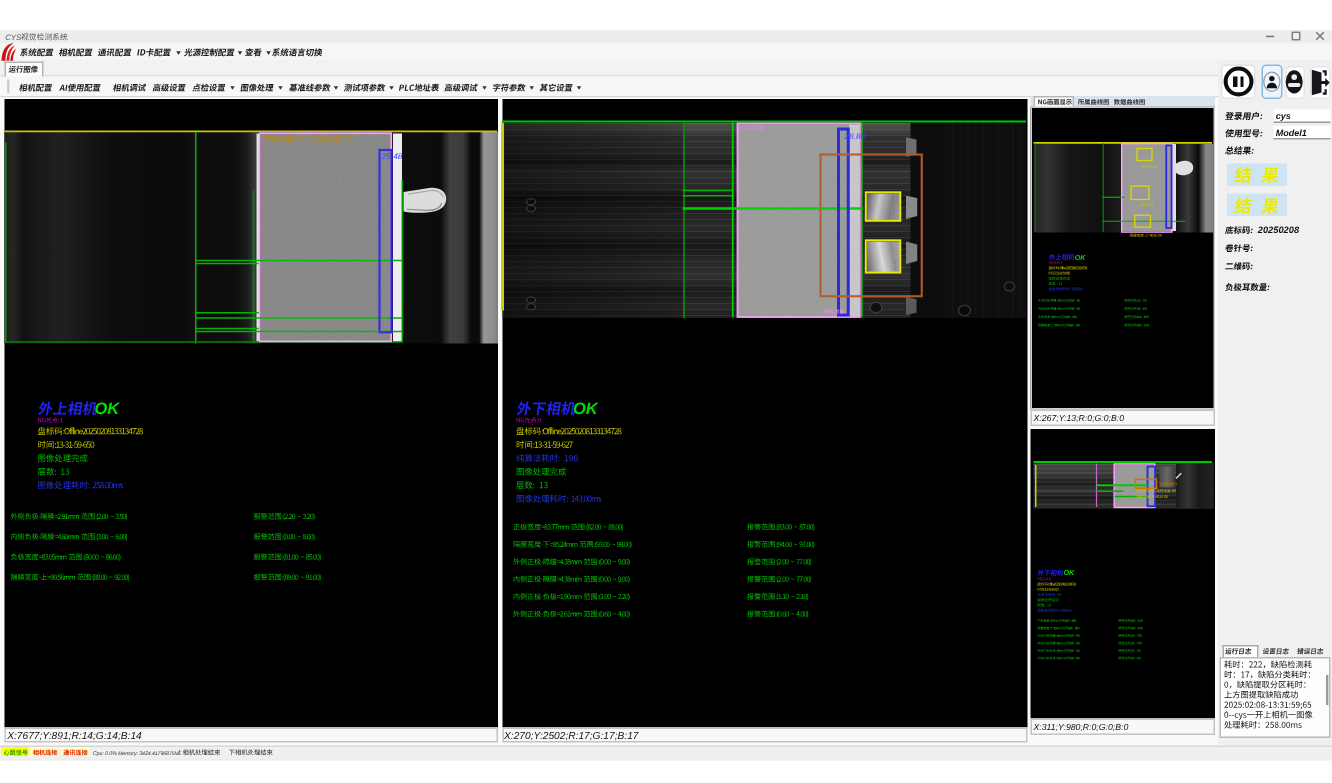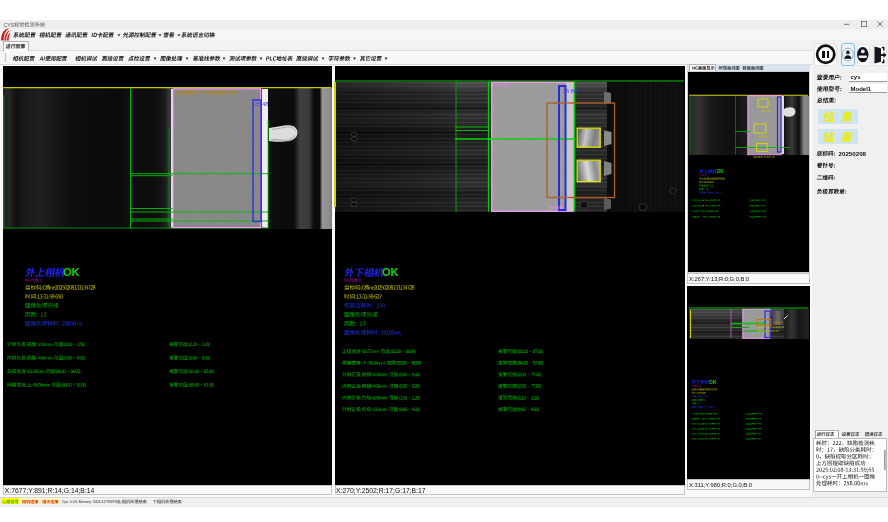--- a/index.html
+++ b/index.html
@@ -1,12 +1,12 @@
 <!DOCTYPE html>
-<html><head><meta charset="utf-8"><style>html,body{margin:0;padding:0;width:888px;height:522px;background:#fff;overflow:hidden;}*{font-family:"Liberation Sans",sans-serif;}#app{position:absolute;left:0;top:0;width:888px;height:522px;}</style></head><body>
+<html><head><meta charset="utf-8"><style>html,body{margin:0;padding:0;width:888px;height:522px;background:#fff;overflow:hidden;}*{font-family:"Liberation Sans",sans-serif;}#app{position:absolute;left:0;top:0;width:888px;height:522px;font-style:italic;}</style></head><body>
 <div id="app">
     <div style="position:absolute;left:0px;top:20px;width:888px;height:8.5px;background:#ededed;"></div>
     <div style="position:absolute;left:0px;top:28.5px;width:888px;height:11.5px;background:#f6f6f6;"></div>
     <div style="position:absolute;left:0px;top:40px;width:888px;height:10.5px;background:#f2f2f2;border-bottom:1px solid #dcdcdc;box-sizing:border-box;"></div>
     <div style="position:absolute;left:0px;top:50.5px;width:812px;height:14px;background:#f7f7f7;border-bottom:1px solid #d8d8d8;box-sizing:border-box;"></div>
     <div style="position:absolute;left:812px;top:40px;width:76px;height:465.5px;background:#f0f0f0;"></div>
     <div style="position:absolute;left:0px;top:64.5px;width:812px;height:441px;background:#fafafa;"></div>
     <div style="position:absolute;left:3px;top:66px;width:328.5px;height:418.5px;background:#000;"></div>
     <div style="position:absolute;left:334.5px;top:66px;width:350.5px;height:418.5px;background:#000;"></div>
     <div style="position:absolute;left:3px;top:484.5px;width:328.5px;height:10.5px;background:#f8f8f8;border:1px solid #c3c3c3;box-sizing:border-box;"></div>

